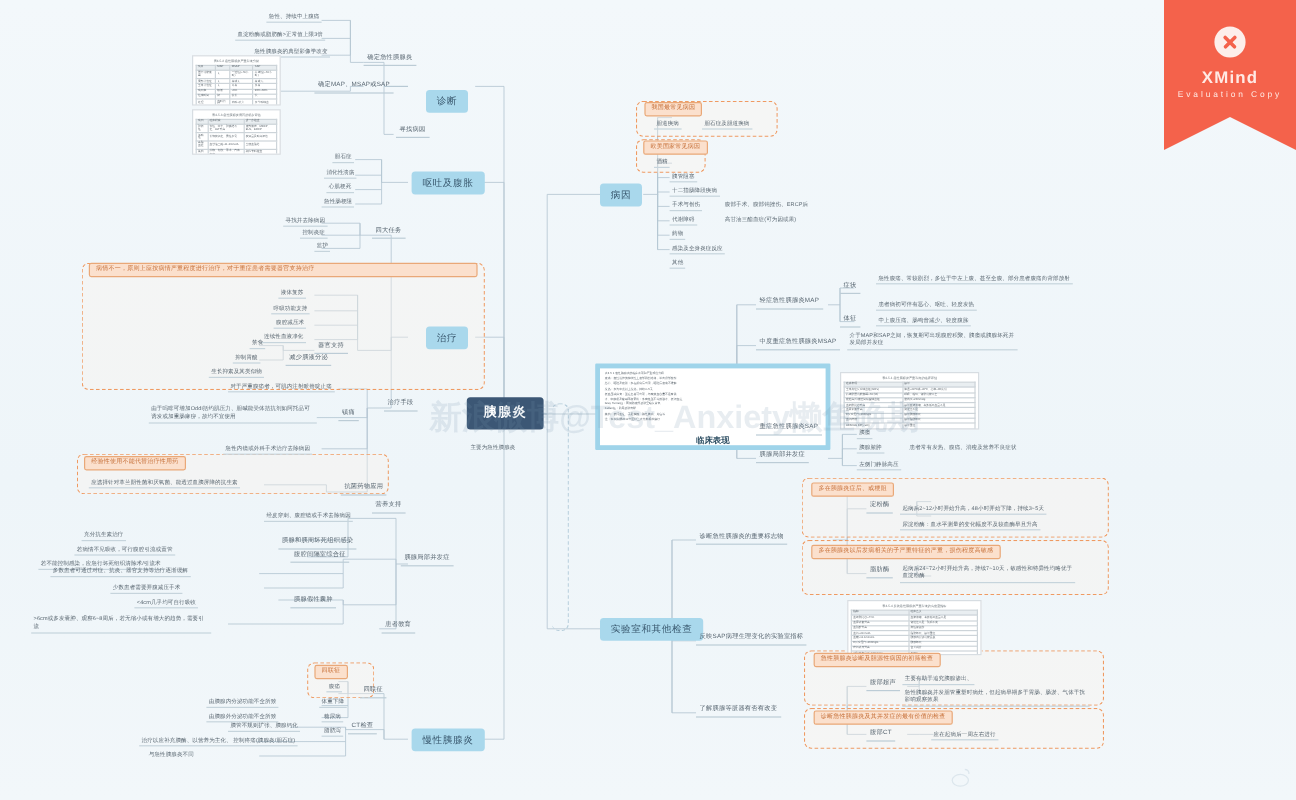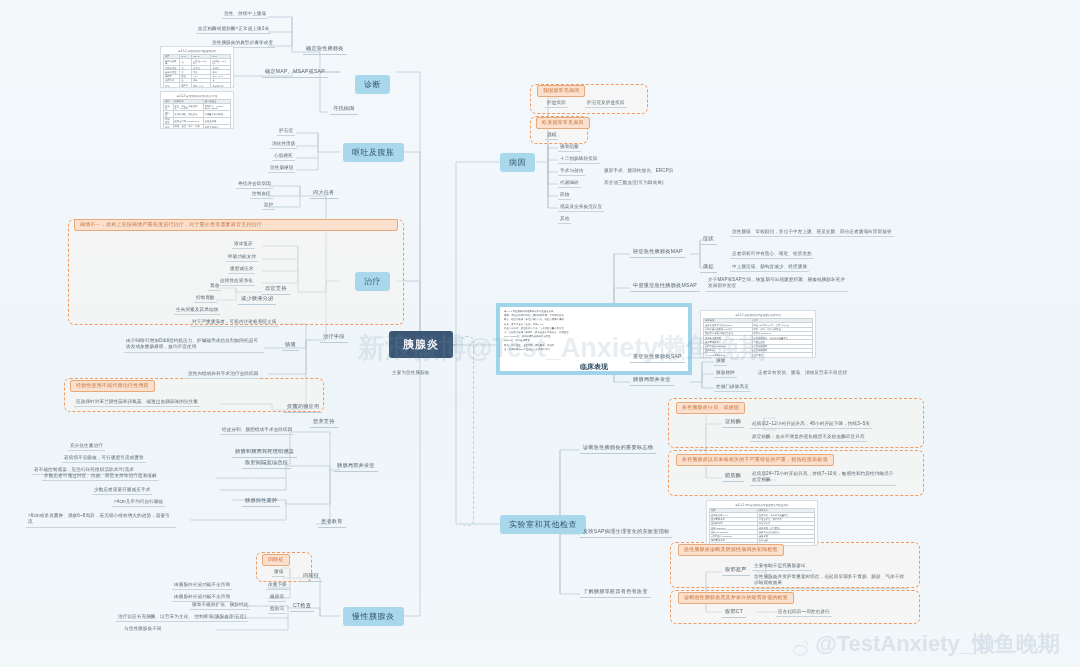--- a/index.html
+++ b/index.html
@@ -624,21 +624,25 @@
 
   <div class="node sub" style="left:580px; top:588px;">了解胰腺等脏器有否有改变</div>
   <div class="node hl" style="left:678px; top:544px;">急性胰腺炎诊断及胆源性病因的初筛检查</div>
   <div class="node sub" style="left:722px; top:566px;">腹部超声</div>
   <div class="node leaf" style="left:752px; top:562px;">主要有助于追究胰腺渗出、</div>
   <div class="node leaf wrap2" style="left:752px; top:573px; width:156px;">急性胰腺炎并发胆管重塑时病灶，但起病早期多于胃肠、肠淤、气体干扰影响观察效果</div>
   <div class="node hl" style="left:678px; top:592px;">诊断急性胰腺炎及其并发症的最有价值的检查</div>
   <div class="node sub" style="left:722px; top:608px;">腹部CT</div>
   <div class="node leaf" style="left:776px; top:608px;">应在起病后一周左右进行</div>
 
+  <div id="xmind">
+    <div class="circ"></div>
+    <div class="t1">XMind</div>
+    <div class="t2">Evaluation Copy</div>
+  </div>
 
   <div class="wm" id="wm-center2">新浪微博@Test_Anxiety懒鱼晚期</div>
-  <div class="wm" id="wm-bottom">@TestAnxiety_懒鱼晚期</div>
   <svg id="wm-weibo" viewBox="0 0 24 24">
     <ellipse cx="11" cy="15" rx="9" ry="6.5" fill="none" stroke="#8aa7ba" stroke-width="1.4"></ellipse>
     <path d="M16 3c3 0 5 2 4.6 5" fill="none" stroke="#8aa7ba" stroke-width="1.4"></path>
   </svg>
 
 </div>
 
 </body></html>

